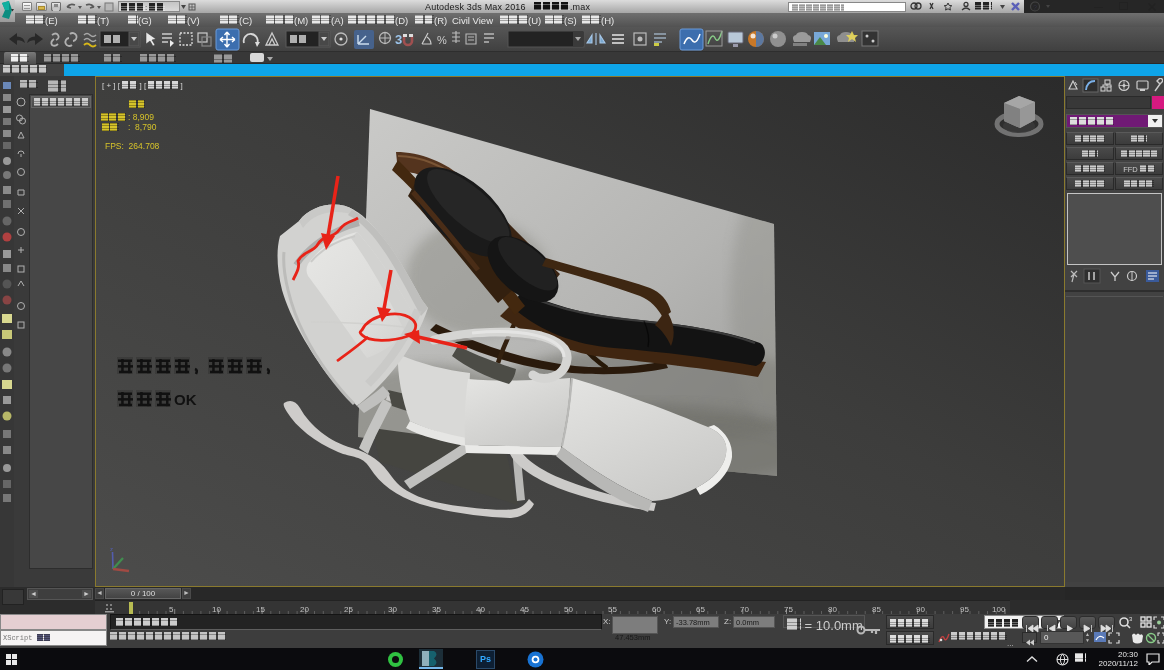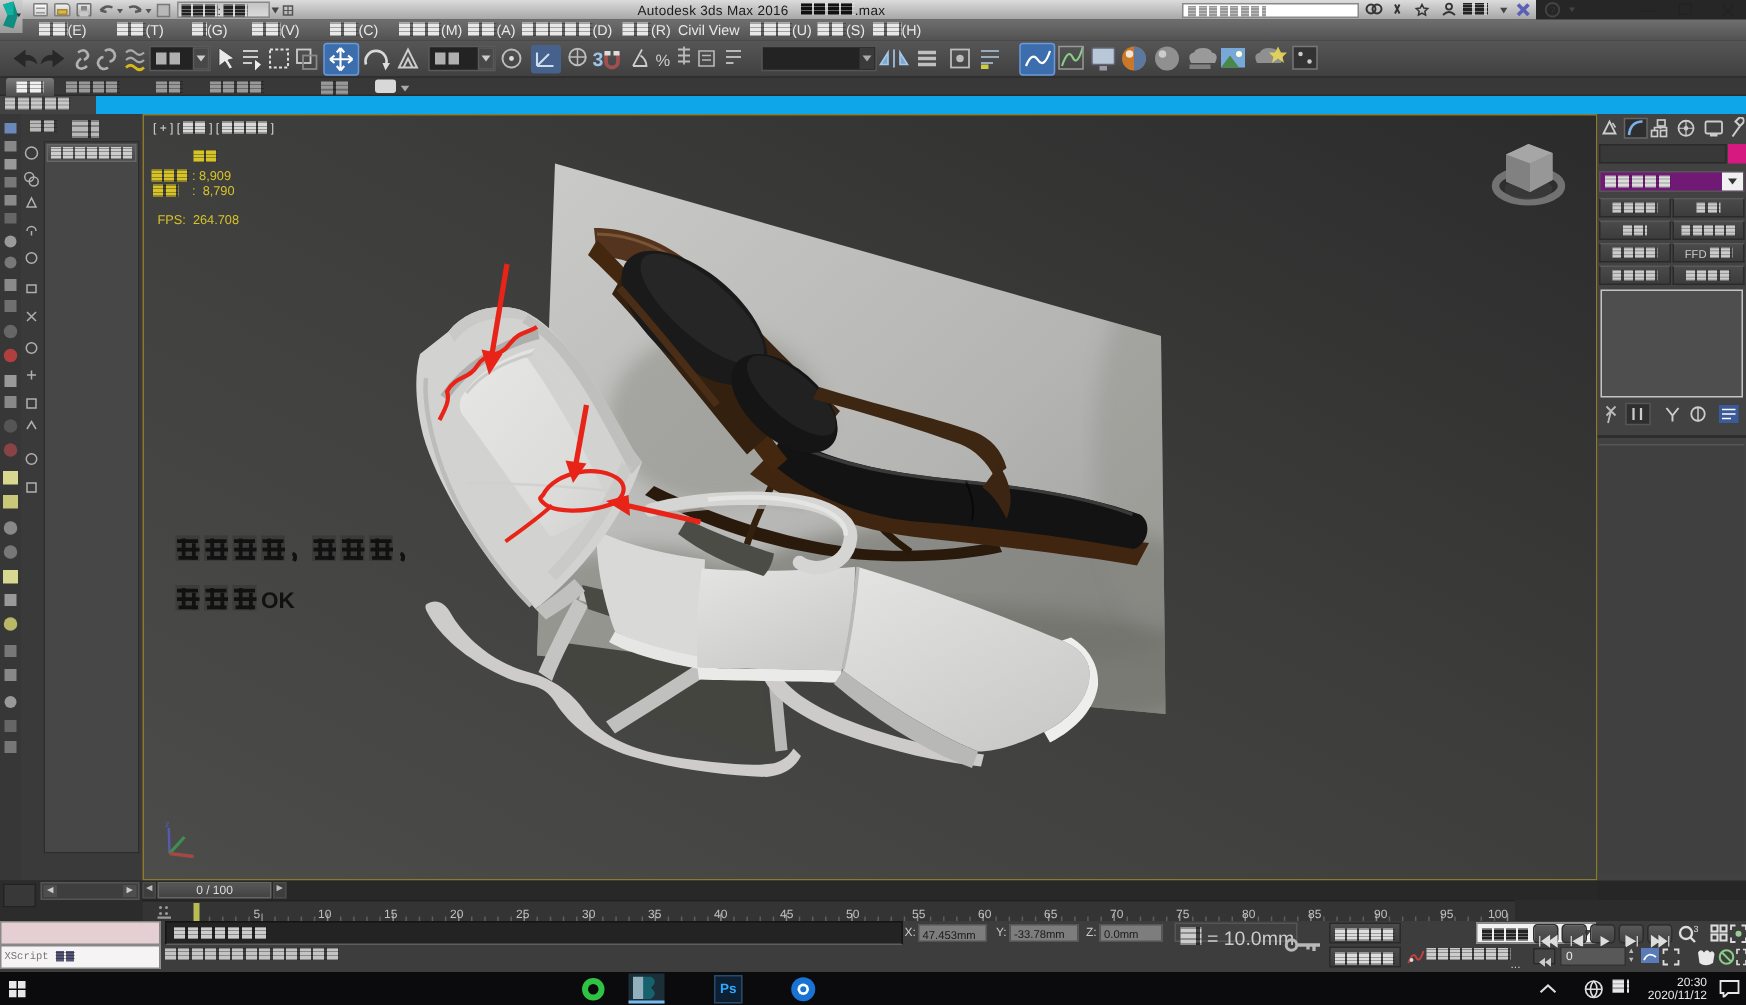--- a/index.html
+++ b/index.html
@@ -688,21 +688,21 @@
 </div>
 <div class="ab" style="left:1010px;top:600px;width:154px;height:14px;background:#2c2c2c"></div>
 
 <div class="ab" id="status" style="left:0;top:614px;width:1164px;height:34px;background:#3d3d3d">
  <div class="ab" style="left:0;top:0;width:107px;height:16px;background:#e5cfd2;border:1px solid #888"></div>
  <div class="ab" style="left:0;top:16px;width:107px;height:16px;background:#f5f3f3;border:1px solid #888;font-family:'Liberation Mono',monospace;font-size:7px;color:#777;padding:3px 0 0 2px">XScript <span class="zh" style="width:13px;font-size:7px;color:#557">迷你</span></div>
  <div class="ab" style="left:110px;top:0;width:492px;height:16px;background:#232323;border:1px solid #141414;border-bottom-color:#5e5e5e"><span class="zh" style="width:62px;font-size:9px;color:#ccc;margin:3px 0 0 5px">关键点过滤器</span></div>
  <div class="ab" style="left:110px;top:18px"><span class="zh" style="width:116px;font-size:9px;color:#c4c4c4">单击并拖动以选择并移动对象</span></div>
 
  <div class="ab" style="left:603px;top:3px;font-size:8px;color:#ccc">X:</div>
- <div class="ab" style="left:612px;top:2px;width:46px;height:12px;background:#7d7d7d;border:1px solid #555;font-size:7.5px;color:#1a1a1a;padding:2px 0 0 2px">47.453mm</div>
+ <div class="ab" style="left:612px;top:2px;width:46px;height:12px;background:#7d7d7d;border:1px solid #555;font-size:7.5px;color:#1a1a1a;padding:16px 0 0 2px">47.453mm</div>
  <div class="ab" style="left:664px;top:3px;font-size:8px;color:#ccc">Y:</div>
  <div class="ab" style="left:673px;top:2px;width:46px;height:12px;background:#7d7d7d;border:1px solid #555;font-size:7.5px;color:#1a1a1a;padding:1px 0 0 2px">-33.78mm</div>
  <div class="ab" style="left:724px;top:3px;font-size:8px;color:#ccc">Z:</div>
  <div class="ab" style="left:733px;top:2px;width:42px;height:12px;background:#7d7d7d;border:1px solid #555;font-size:7.5px;color:#1a1a1a;padding:1px 0 0 2px">0.0mm</div>
  <div class="ab" style="left:783px;top:1px;width:82px;height:13px;background:#404040;border:1px solid #555;font-size:13px;color:#ccc;padding:2px 0 0 3px"><span class="zh" style="width:14px">栅格</span> = 10.0mm</div>
  <svg class="ab" style="left:856px;top:6px" width="30" height="20">
         <circle cx="5" cy="10" r="3.5" fill="none" stroke="#b8b8b8" stroke-width="2"></circle>
         <path d="M8,10 h16 m-4,0 v4 m-4,-4 v3" stroke="#b8b8b8" stroke-width="2.2" fill="none"></path>
       </svg>
  <div class="ab" style="left:886px;top:1px;width:48px;height:14px;background:linear-gradient(#4c4c4c,#3c3c3c);border:1px solid #2a2a2a"><span class="zh" style="width:40px;font-size:8px;color:#ddd;margin:3px 0 0 3px">自动关键点</span></div>

